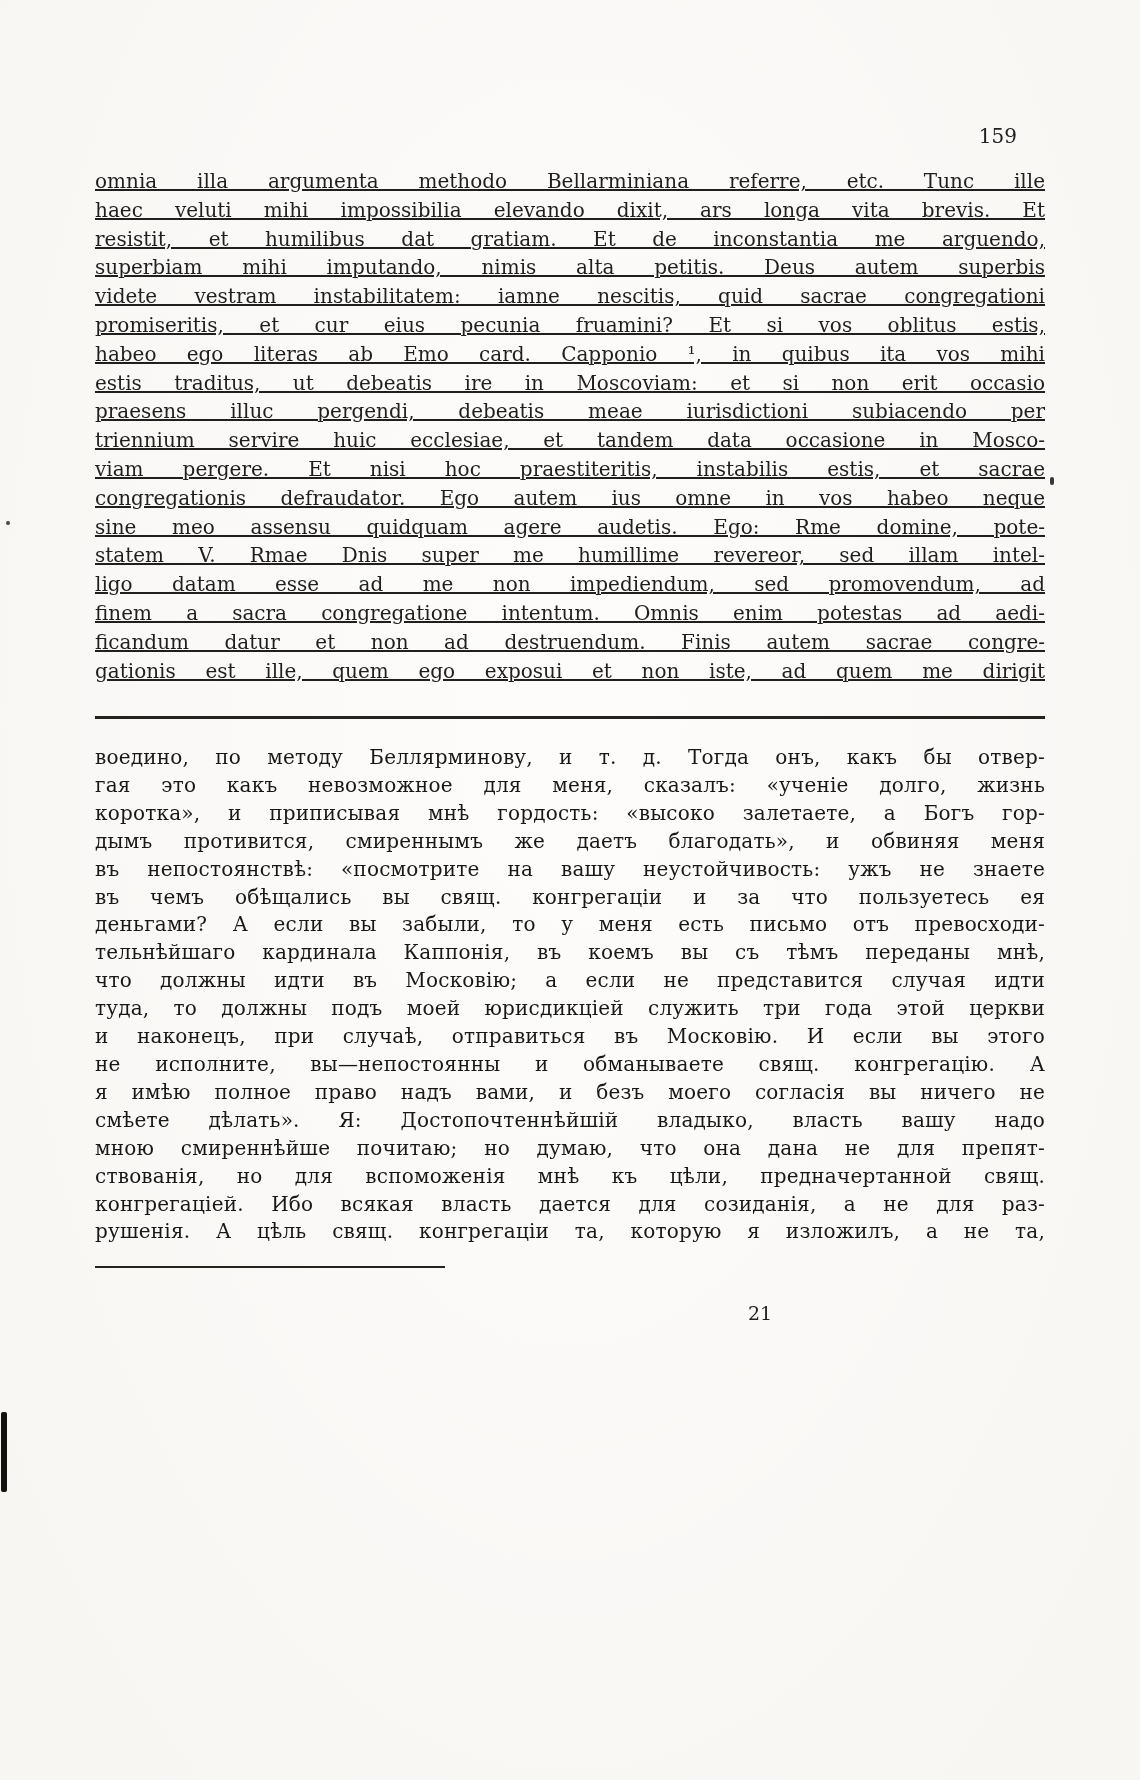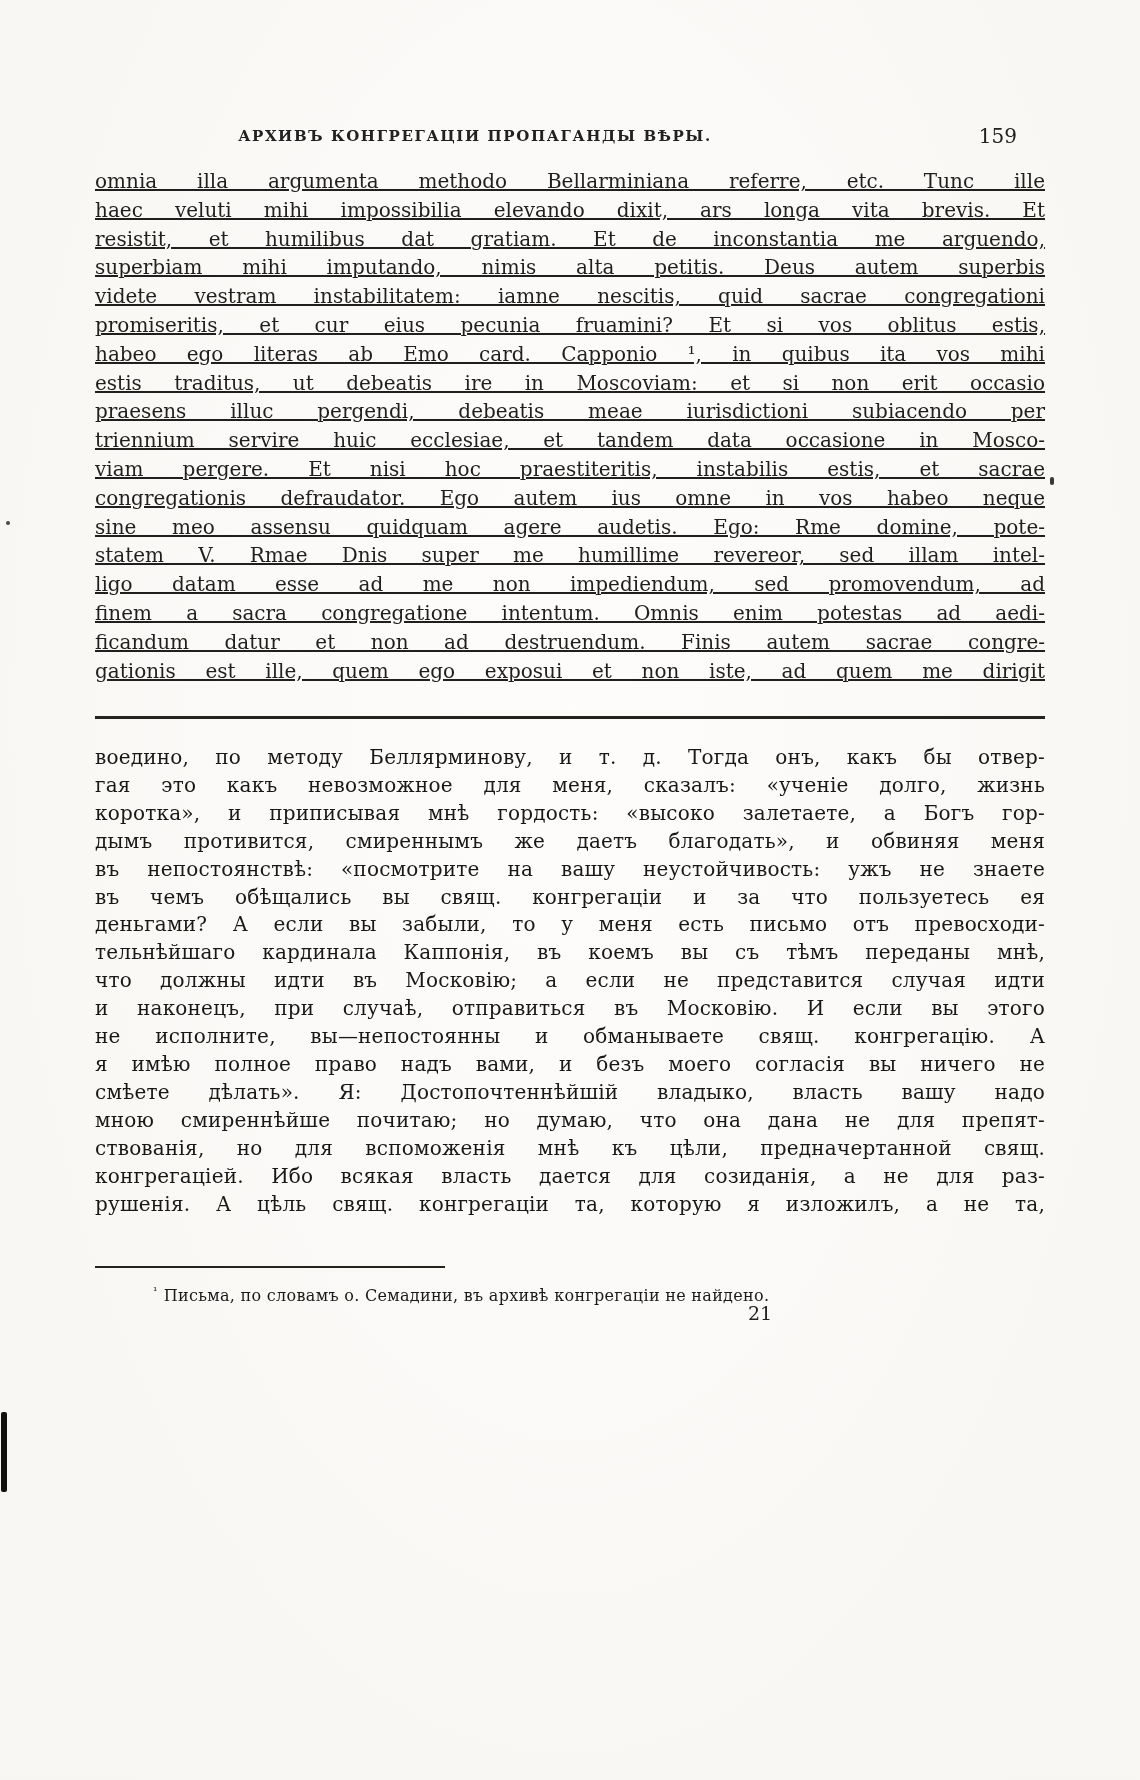--- a/index.html
+++ b/index.html
@@ -137,21 +137,20 @@
     background: #4a4846;
     border-radius: 50%;
   }
 </style>
 </head>
 <body>
 
 <div class="page">
 
   <div class="header">
-    <div class="running-title">АРХИВЪ КОНГРЕГАЦІИ ПРОПАГАНДЫ ВѢРЫ.</div>
     <div class="page-number">159</div>
   </div>
 
   <div class="text-block latin">
       <div class="tline">omnia illa argumenta methodo Bellarminiana referre, etc. Tunc ille</div>
       <div class="tline">haec veluti mihi impossibilia elevando dixit, ars longa vita brevis. Et</div>
       <div class="tline">resistit, et humilibus dat gratiam. Et de inconstantia me arguendo,</div>
       <div class="tline">superbiam mihi imputando, nimis alta petitis. Deus autem superbis</div>
       <div class="tline">videte vestram instabilitatem: iamne nescitis, quid sacrae congregationi</div>
       <div class="tline">promiseritis, et cur eius pecunia fruamini? Et si vos oblitus estis,</div>
@@ -174,35 +173,33 @@
   <div class="text-block russian">
       <div class="tline">воедино, по методу Беллярминову, и т. д. Тогда онъ, какъ бы отвер-</div>
       <div class="tline">гая это какъ невозможное для меня, сказалъ: «ученіе долго, жизнь</div>
       <div class="tline">коротка», и приписывая мнѣ гордость: «высоко залетаете, а Богъ гор-</div>
       <div class="tline">дымъ противится, смиреннымъ же даетъ благодать», и обвиняя меня</div>
       <div class="tline">въ непостоянствѣ: «посмотрите на вашу неустойчивость: ужъ не знаете</div>
       <div class="tline">въ чемъ обѣщались вы свящ. конгрегаціи и за что пользуетесь ея</div>
       <div class="tline">деньгами? А если вы забыли, то у меня есть письмо отъ превосходи-</div>
       <div class="tline">тельнѣйшаго кардинала Каппонія, въ коемъ вы съ тѣмъ переданы мнѣ,</div>
       <div class="tline">что должны идти въ Московію; а если не представится случая идти</div>
+      <div class="tline">туда, то должны подъ моей юрисдикціей служить три года этой церкви</div>
       <div class="tline">и наконецъ, при случаѣ, отправиться въ Московію. И если вы этого</div>
       <div class="tline">не исполните, вы—непостоянны и обманываете свящ. конгрегацію. А</div>
       <div class="tline">я имѣю полное право надъ вами, и безъ моего согласія вы ничего не</div>
       <div class="tline">смѣете дѣлать». Я: Достопочтеннѣйшій владыко, власть вашу надо</div>
       <div class="tline">мною смиреннѣйше почитаю; но думаю, что она дана не для препят-</div>
       <div class="tline">ствованія, но для вспоможенія мнѣ къ цѣли, предначертанной свящ.</div>
       <div class="tline">конгрегаціей. Ибо всякая власть дается для созиданія, а не для раз-</div>
       <div class="tline">рушенія. А цѣль свящ. конгрегаціи та, которую я изложилъ, а не та,</div>
     </div>
 
   <div class="rule footnote-rule"></div>
 
-  <div class="footnote">
-    <sup>¹</sup><span>Письма, по словамъ о. Семадини, въ архивѣ конгрегаціи не найдено.</span>
-  </div>
 
   <div class="signature">21</div>
 
   <div class="artifact artifact-line"></div>
   <div class="artifact speck-1"></div>
   <div class="artifact speck-2"></div>
 
 </div>
 
 </body></html>

